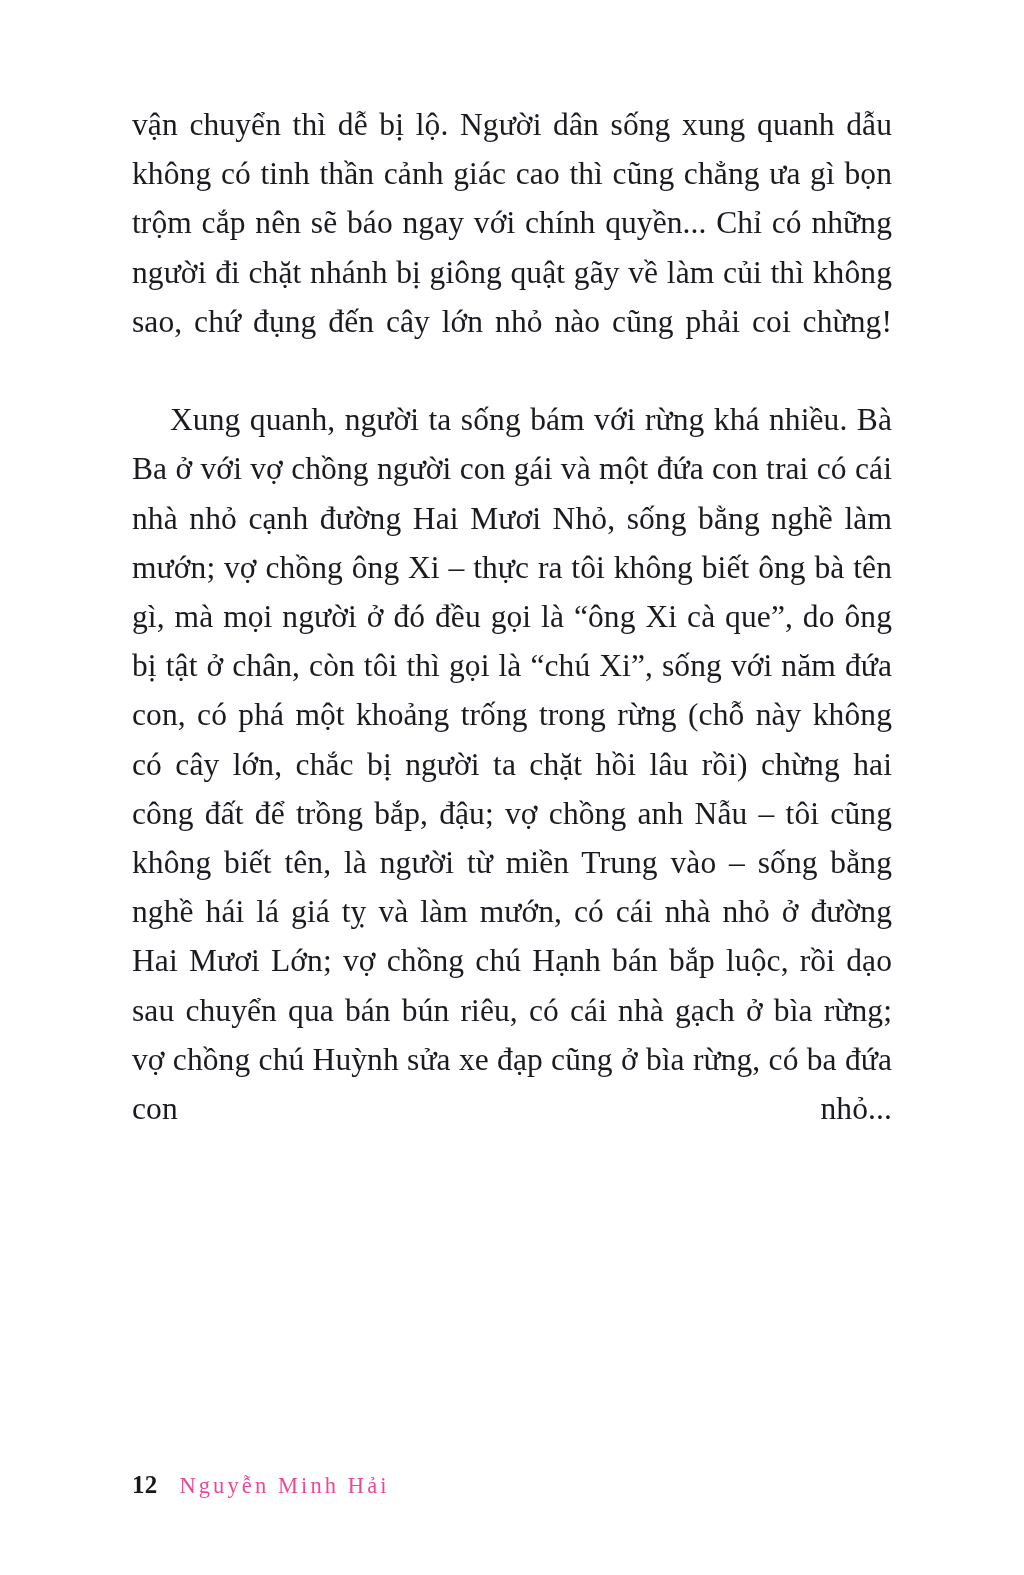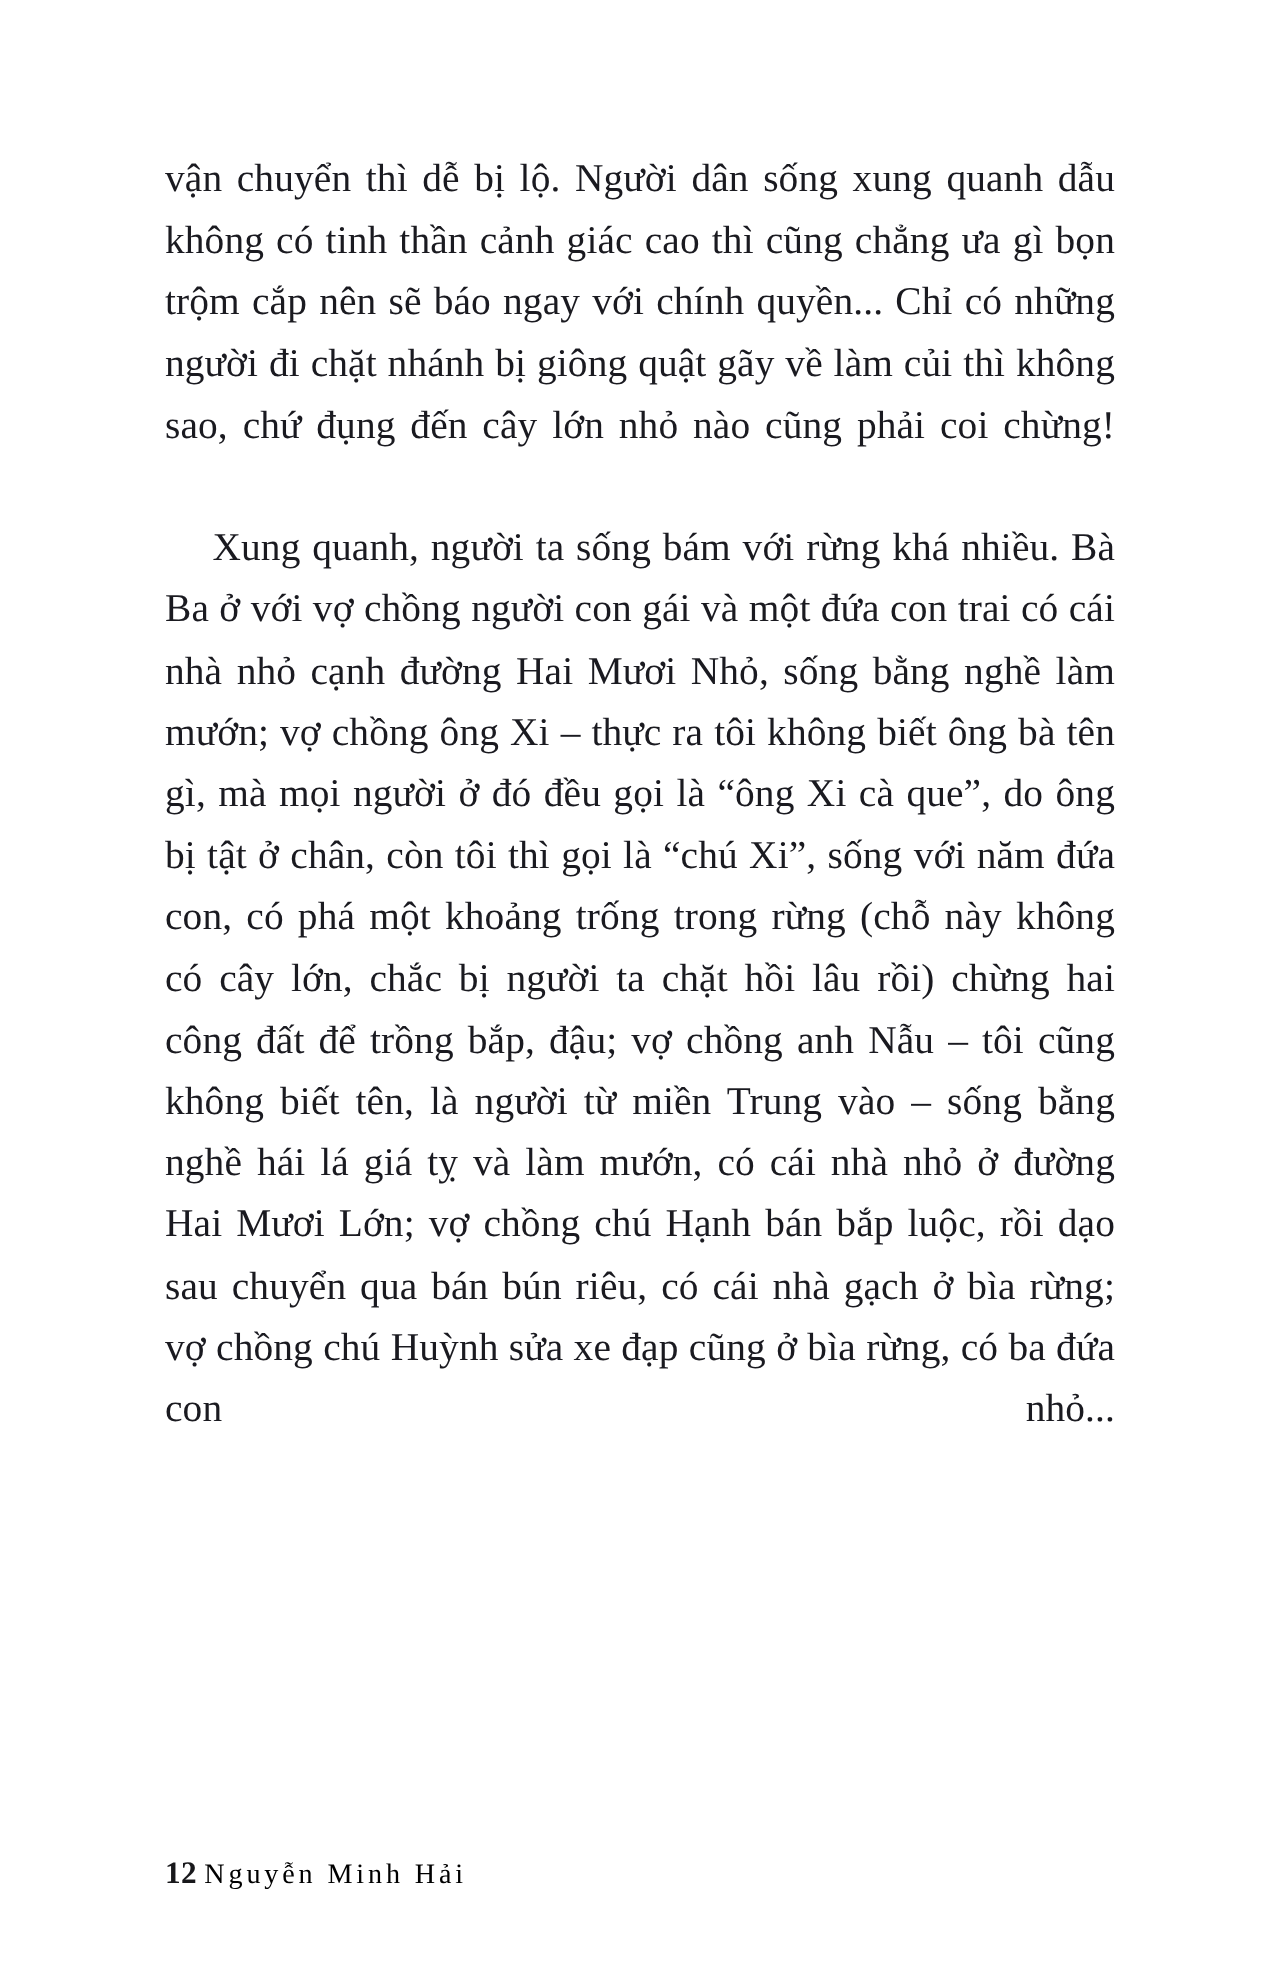--- a/index.html
+++ b/index.html
@@ -16,21 +16,21 @@
     position: relative;
     width: 1024px;
     height: 1575px;
     background: #ffffff;
     overflow: hidden;
     box-sizing: border-box;
   }
   .text-column {
     position: absolute;
     left: 132px;
-    top: 118px;
+    top: 100px;
     width: 760px;
   }
   .para {
     margin: 0;
     font-size: 31.5px;
     line-height: 49.2px;
     text-align: justify;
     text-justify: inter-word;
     color: #1a1a20;
     letter-spacing: 0.1px;
@@ -48,36 +48,36 @@
     content: "";
     display: inline-block;
     width: 100%;
   }
   .para.nostretch::after {
     display: none;
   }
   .footer {
     position: absolute;
     left: 132px;
-    bottom: 62px;
+    bottom: 76px;
     display: flex;
     align-items: baseline;
-    gap: 6px;
+    gap: 22px;
     white-space: nowrap;
   }
   .folio {
     font-size: 25px;
     font-weight: 700;
     color: #18181b;
     letter-spacing: 0.2px;
   }
   .running-head {
     font-size: 22.5px;
     font-weight: 400;
-    color: #000000;
+    color: #ec4899;
     letter-spacing: 3.1px;
     margin-top: 12px;
   }
 </style>
 </head>
 <body>
 
 <div class="page">
 
   <div class="text-column">

